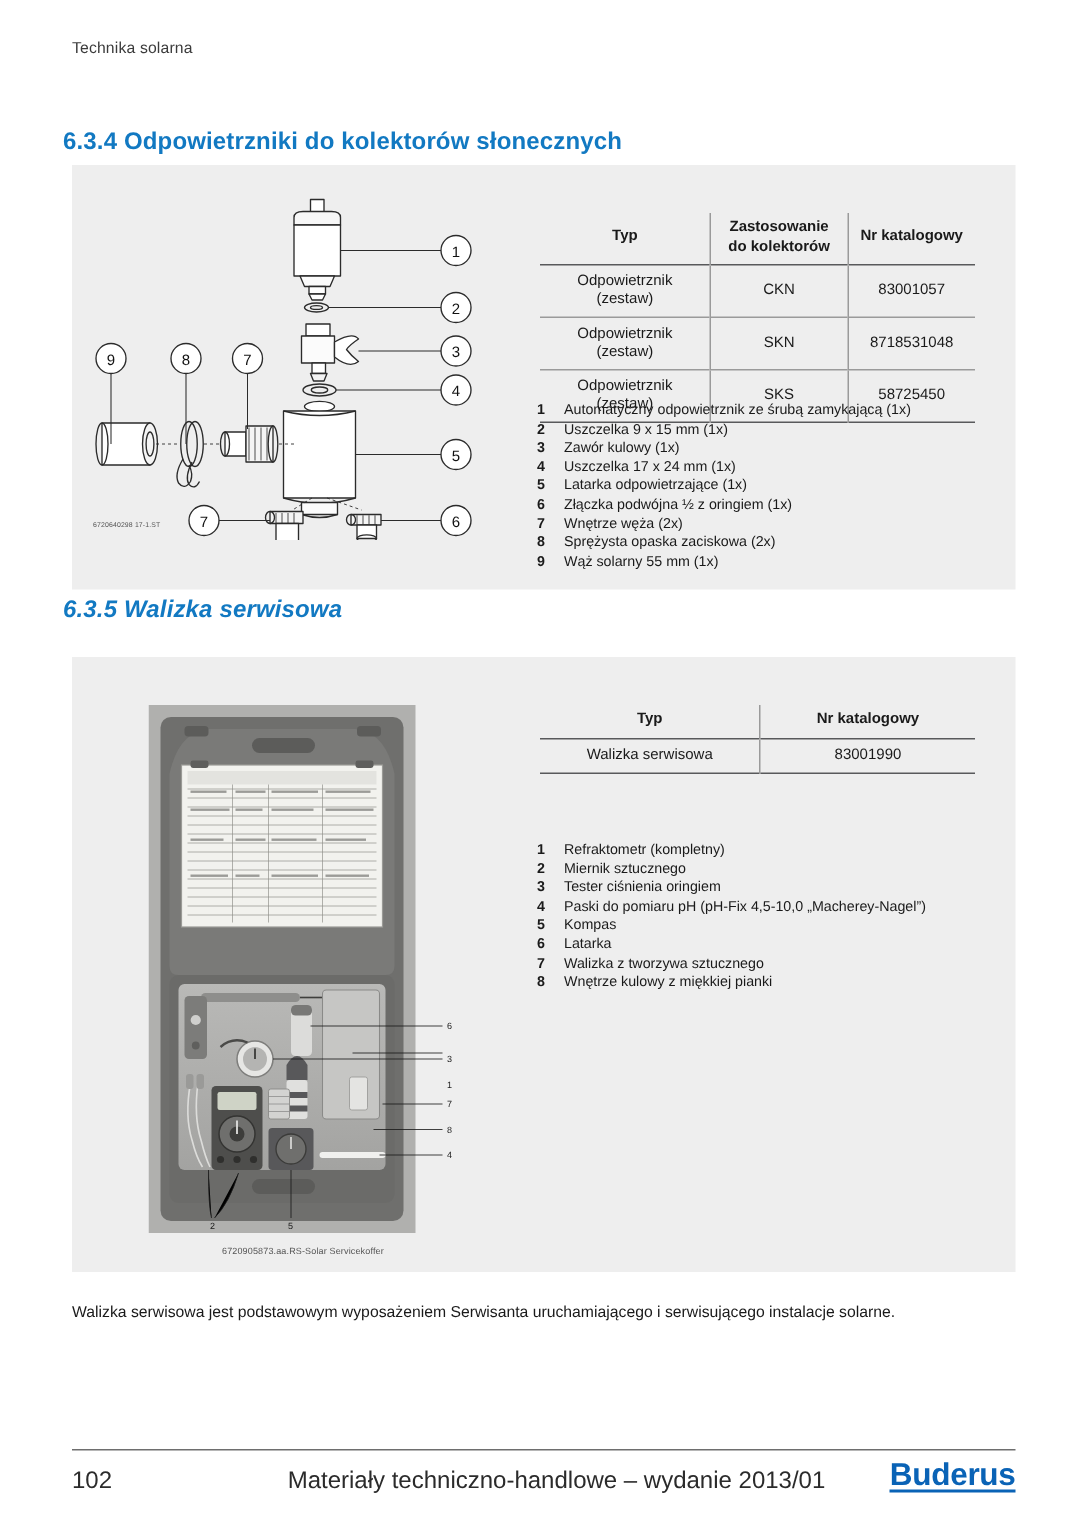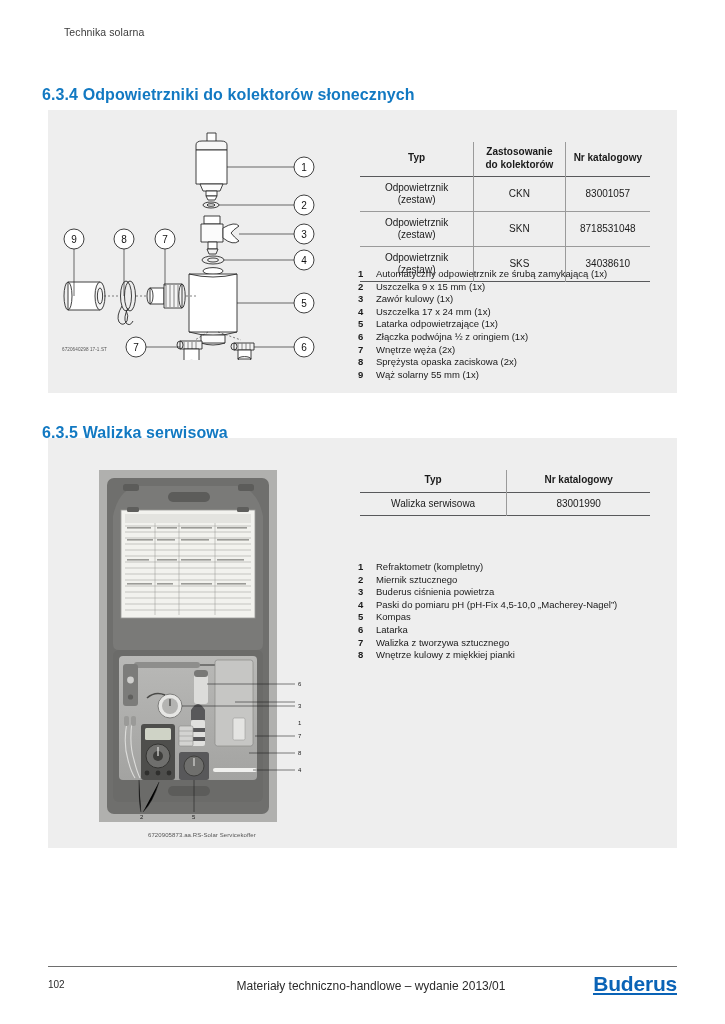--- a/index.html
+++ b/index.html
@@ -36,34 +36,33 @@
   .run-header-title {
     font-size: 11.5px;
     font-weight: bold;
     letter-spacing: 0.1px;
     color: #111;
   }
   .run-header-right {
     font-size: 10.5px;
     color: #3b3b3b;
     letter-spacing: 0.1px;
-    margin-left: 16px;
   }
 
   
   .section-heading {
     position: absolute;
     left: 42px;
     font-size: 16px;
     font-weight: bold;
     color: #1279c2;
     letter-spacing: 0.1px;
   }
   #heading-634 { top: 86px; }
-  #heading-635 { top: 424px; }
+  #heading-635 { top: 398px; font-style: italic; }
 
   
   .panel {
     position: absolute;
     left: 48px;
     width: 629px;
     background: #eeeeee;
   }
   #panel-634 { top: 110px; height: 283px; }
   #panel-635 { top: 438px; height: 410px; }
@@ -190,30 +189,30 @@
     position: absolute;
     left: 48px;
     top: 977px;
     width: 629px;
     height: 24px;
   }
   .footer-page {
     position: absolute;
     left: 0;
     top: 2px;
-    font-size: 10px;
+    font-size: 16px;
     color: #2b2b2b;
   }
   .footer-center {
     position: absolute;
     left: 17px;
     right: 0;
     top: 2px;
     text-align: center;
-    font-size: 12px;
+    font-size: 16px;
     color: #2b2b2b;
   }
   .footer-logo {
     position: absolute;
     right: 0;
     top: -2px;
     font-size: 21px;
     font-weight: bold;
     color: #0a63b6;
     letter-spacing: -0.2px;
@@ -353,21 +352,21 @@
           <td class="vsep">83001057</td>
         </tr>
         <tr>
           <td>Odpowietrznik (zestaw)</td>
           <td class="vsep">SKN</td>
           <td class="vsep">8718531048</td>
         </tr>
         <tr>
           <td>Odpowietrznik (zestaw)</td>
           <td class="vsep">SKS</td>
-          <td class="vsep">34038610</td>
+          <td class="vsep">58725450</td>
         </tr>
       </tbody>
     </table>
 
     <div class="legend" id="legend-aerators" style="left:310px; top:158px;">
       <div class="legend-row">
         <span class="legend-num">1</span>
         <span class="legend-text">Automatyczny odpowietrznik ze śrubą zamykającą (1x)</span>
       </div>
       <div class="legend-row">
@@ -557,21 +556,21 @@
       <div class="legend-row">
         <span class="legend-num">1</span>
         <span class="legend-text">Refraktometr (kompletny)</span>
       </div>
       <div class="legend-row">
         <span class="legend-num">2</span>
         <span class="legend-text">Miernik sztucznego</span>
       </div>
       <div class="legend-row">
         <span class="legend-num">3</span>
-        <span class="legend-text">Buderus ciśnienia powietrza</span>
+        <span class="legend-text">Tester ciśnienia oringiem</span>
       </div>
       <div class="legend-row">
         <span class="legend-num">4</span>
         <span class="legend-text">Paski do pomiaru pH (pH-Fix 4,5-10,0 „Macherey-Nagel”)</span>
       </div>
       <div class="legend-row">
         <span class="legend-num">5</span>
         <span class="legend-text">Kompas</span>
       </div>
       <div class="legend-row">
@@ -584,20 +583,21 @@
       </div>
       <div class="legend-row">
         <span class="legend-num">8</span>
         <span class="legend-text">Wnętrze kulowy z miękkiej pianki</span>
       </div>
     </div>
   </div>
 
   <div class="fig-id" id="figid-case">6720905873.aa.RS-Solar Servicekoffer</div>
 
+  <div id="body-paragraph">Walizka serwisowa jest podstawowym wyposażeniem Serwisanta uruchamiającego i serwisującego instalacje solarne.</div>
 
   <div class="footer-rule"></div>
   <div class="footer">
     <div class="footer-page">102</div>
     <div class="footer-center">Materiały techniczno-handlowe – wydanie 2013/01</div>
     <div class="footer-logo">Buderus</div>
   </div>
 
 </div>
 

